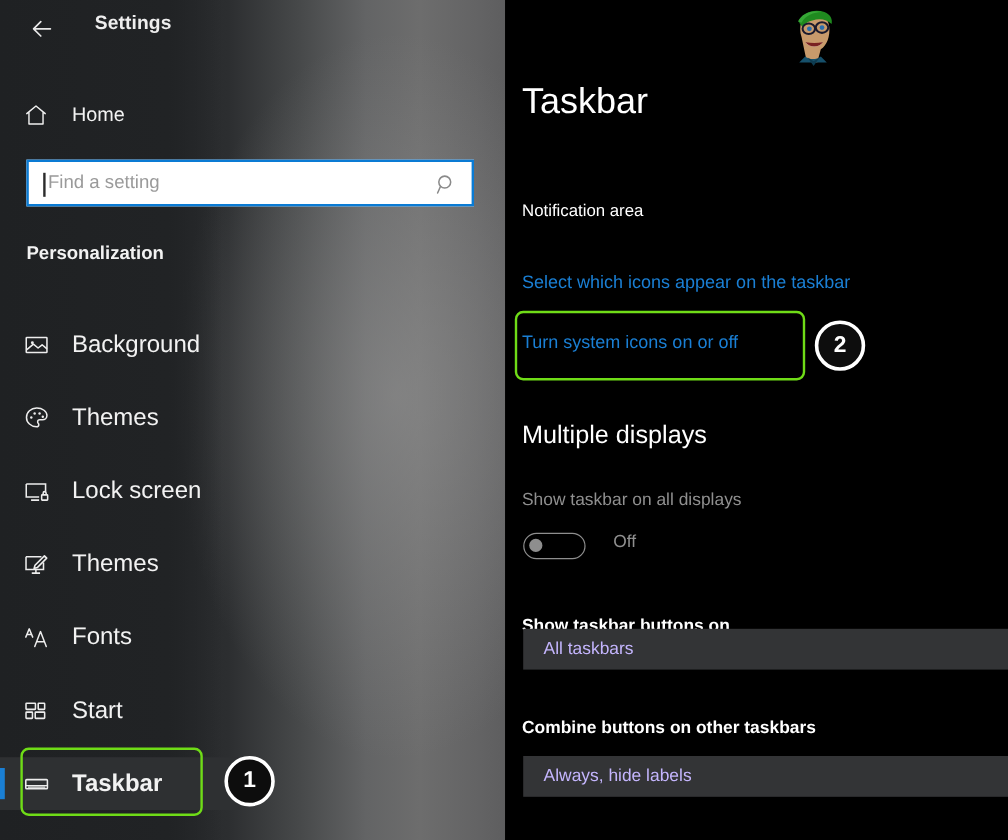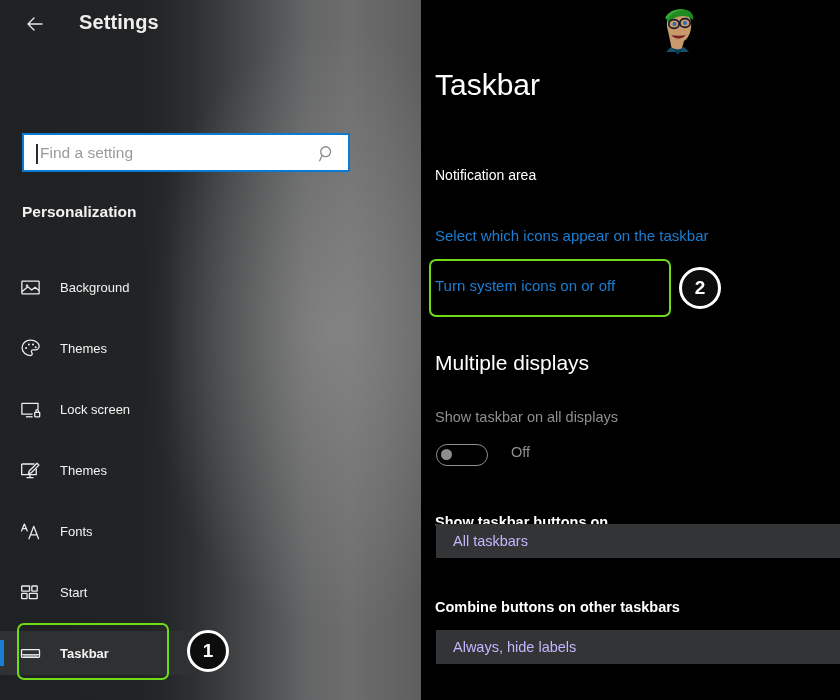--- a/index.html
+++ b/index.html
@@ -58,21 +58,21 @@
     position: absolute;
     left: 22px; top: 11px;
     width: 26px; height: 26px;
     color: #e8e8e8;
     display: flex; align-items: center; justify-content: center;
     cursor: pointer;
   }
   .settings-title {
     position: absolute;
     left: 79px; top: 11px;
-    font-size: 20px;
+    font-size: 16px;
     font-weight: 700;
     color: #eeeeee;
     letter-spacing: .1px;
   }
 
   .home-row {
     position: absolute;
     left: 0; top: 76px;
     width: 200px; height: 40px;
     display: flex; align-items: center;
@@ -86,21 +86,21 @@
   }
   .home-label {
     margin-left: 18px;
     font-size: 16.5px;
     color: #f2f2f2;
   }
 
   #search-wrap {
     position: absolute;
     left: 22px; top: 133px;
-    width: 328px; height: 39px;
+    width: 373px; height: 39px;
     background: #ffffff;
     border: 2px solid #0a7bd4;
     box-sizing: border-box;
     display: flex; align-items: center;
     cursor: text;
   }
   #search-caret {
     position: absolute;
     left: 12px; top: 9px;
     width: 1.5px; height: 20px;
@@ -146,21 +146,21 @@
   }
   .nav-item .nav-icon {
     width: 26px; height: 26px;
     margin-left: 17px;
     color: #ededed;
     display: flex; align-items: center; justify-content: center;
     flex: none;
   }
   .nav-item .nav-label {
     margin-left: 17px;
-    font-size: 13px;
+    font-size: 20px;
     color: #f2f2f2;
     white-space: nowrap;
   }
   .nav-item.selected { background: #2e3032; }
   .nav-item.selected .nav-label { font-weight: 700; }
   .nav-item .sel-bar {
     display: none;
     position: absolute;
     left: 0; top: 9px;
     width: 4px; height: 26px;
@@ -299,20 +299,28 @@
 
     <div class="sb-header">
       <div class="back-arrow">
         <svg width="24" height="24" viewBox="0 0 24 24" fill="none" stroke="currentColor" stroke-width="1.4">
           <path d="M19 12 H5 M5 12 L11 6 M5 12 L11 18" stroke-linecap="round" stroke-linejoin="round"></path>
         </svg>
       </div>
       <div class="settings-title">Settings</div>
     </div>
 
+    <div class="home-row">
+      <div class="home-icon">
+        <svg width="22" height="22" viewBox="0 0 24 24" fill="none" stroke="currentColor" stroke-width="1.3">
+          <path d="M3.6 10.6 L12 3.6 L20.4 10.6 M5.6 9.3 V20 H18.4 V9.3" stroke-linejoin="round" stroke-linecap="round"></path>
+        </svg>
+      </div>
+      <div class="home-label">Home</div>
+    </div>
 
     <div id="search-wrap">
       <div id="search-caret"></div>
       <input id="search-input" type="text" value="" placeholder="Find a setting" style="">
       <div id="search-icon">
         <svg width="22" height="22" viewBox="0 0 24 24" fill="none" stroke="currentColor" stroke-width="1.4">
           <circle cx="10.5" cy="9.5" r="5.4"></circle>
           <path d="M6.6 13.6 L4 19.4" stroke-linecap="round"></path>
         </svg>
       </div>

